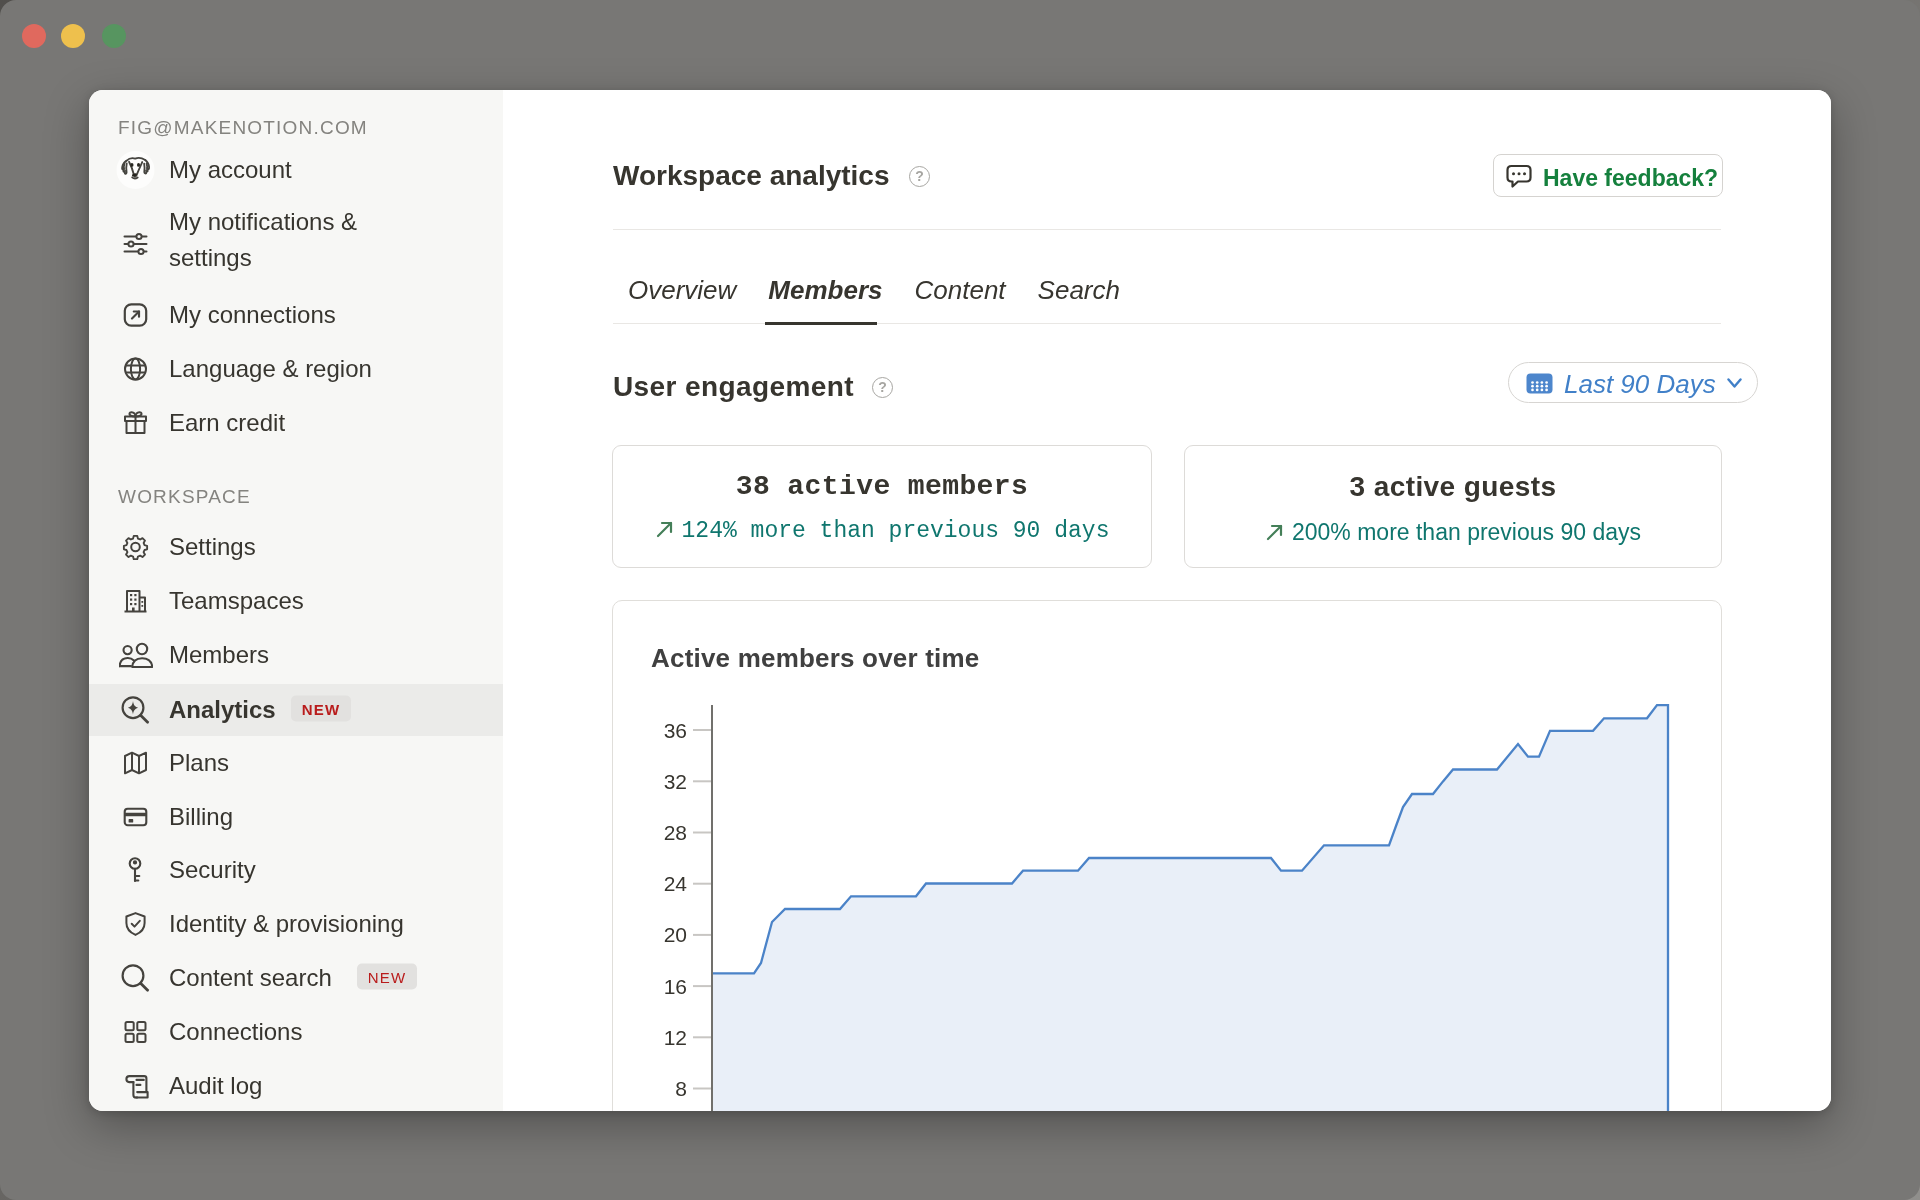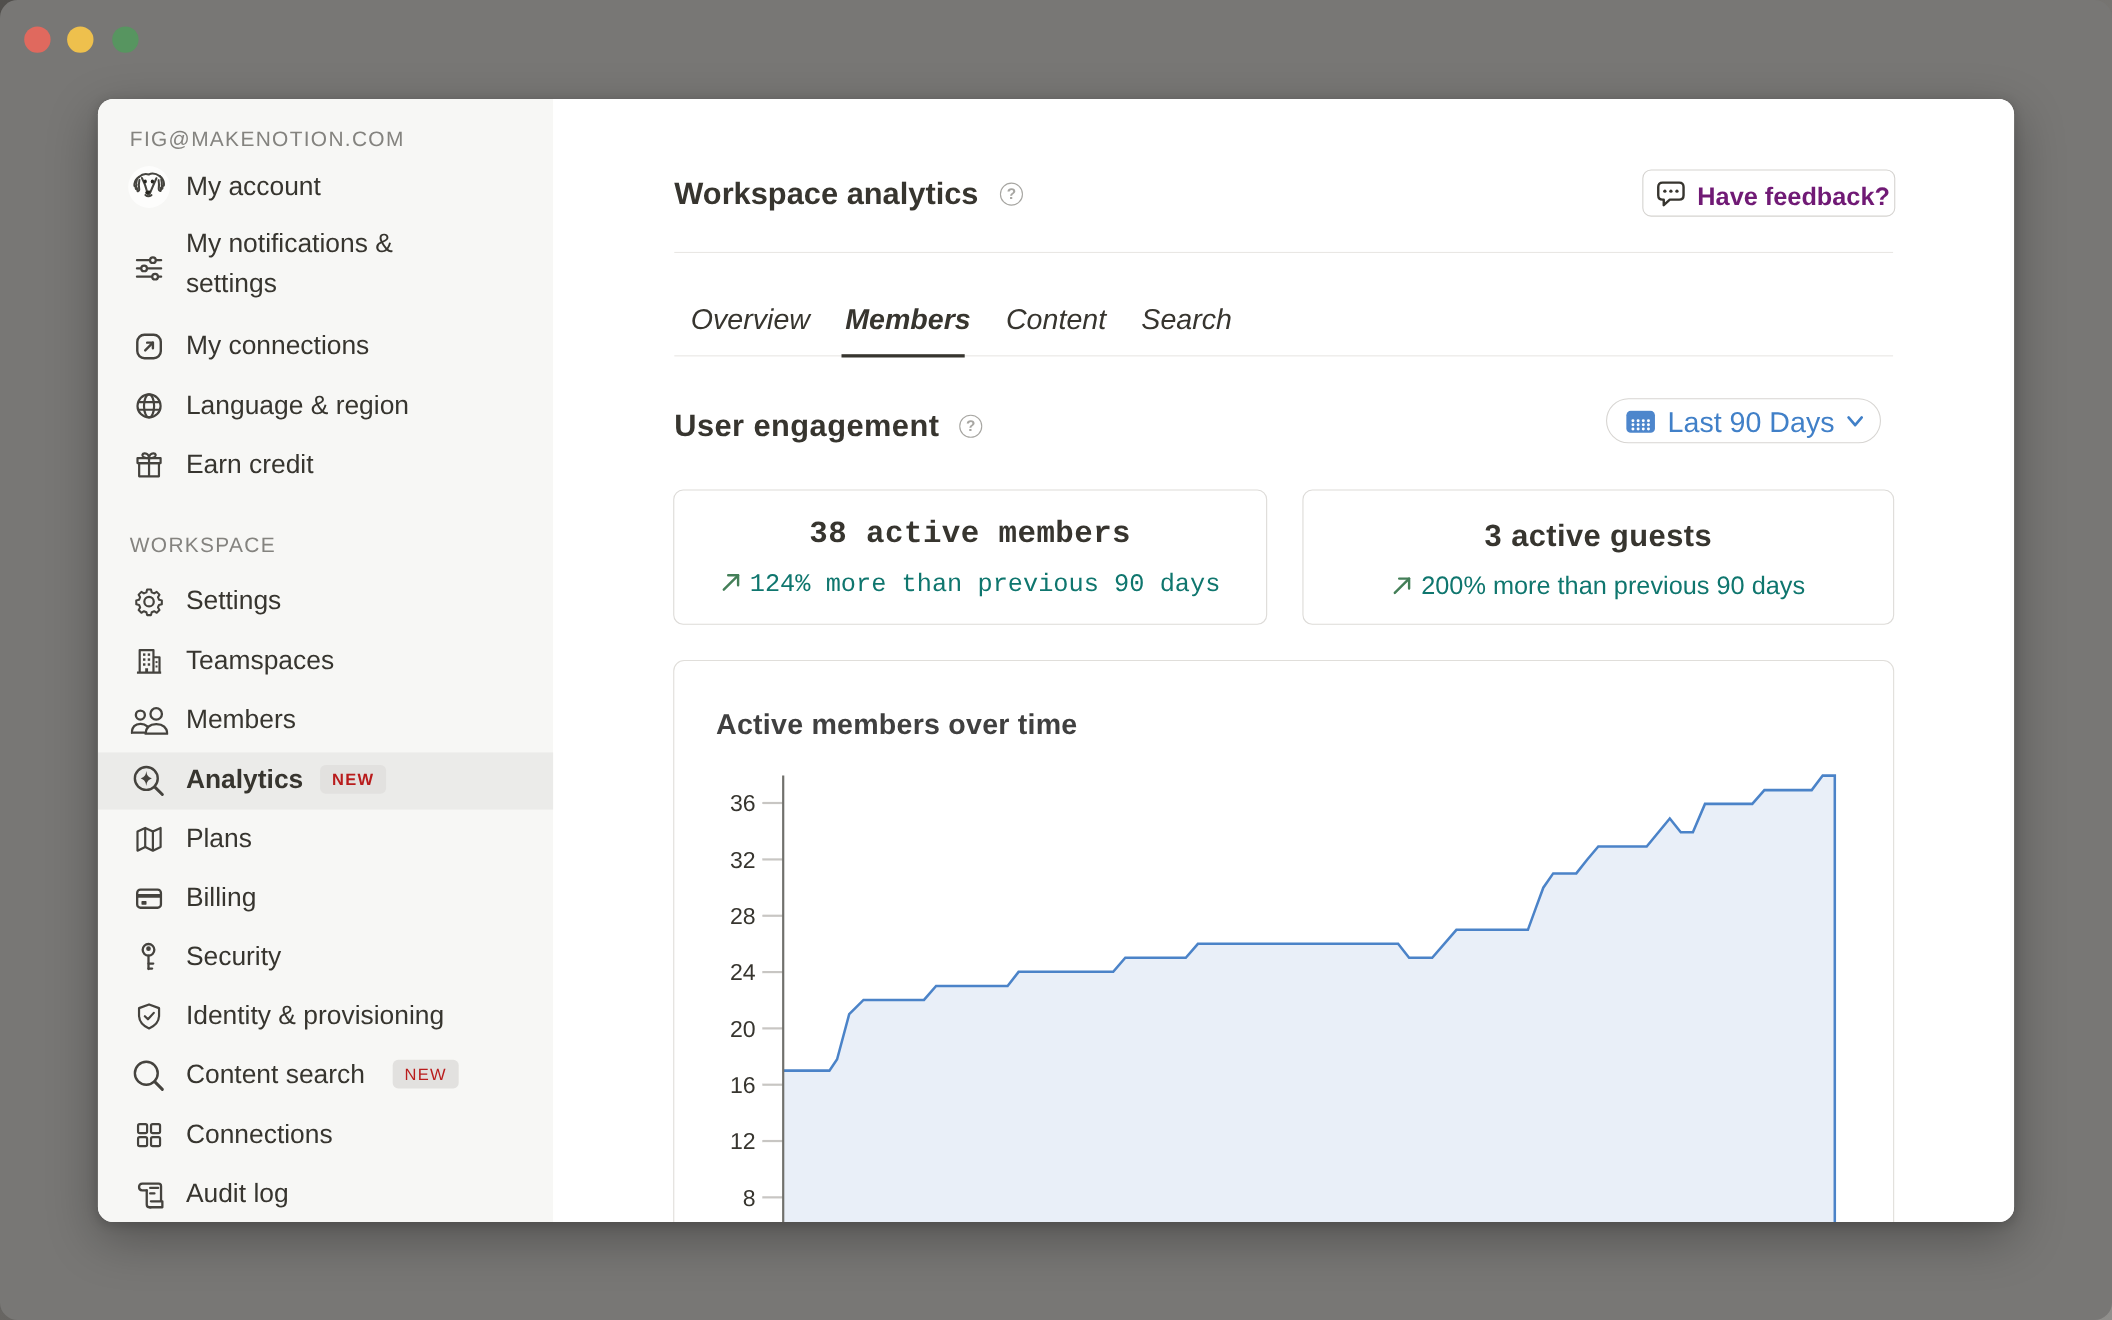--- a/index.html
+++ b/index.html
@@ -16,28 +16,28 @@
   .row .ic { position:absolute; left:32px; top:50%; transform:translateY(-50%); width:29px; height:29px; }
   .row .lbl { position:absolute; left:80px; top:50%; transform:translateY(-50%); font-size:24px; color:#37352f; white-space:nowrap; }
   .hl { background:#ebebe9; }
   .seclbl { position:absolute; left:29px; font-size:19px; letter-spacing:1.2px; color:#84837f; }
   .badge { display:inline-block; margin-left:15px; background:#e2e1df; color:#b91c1c; font-size:15px; letter-spacing:1.2px; padding:5px 11px 4px; border-radius:5px; position:relative; top:-3px; }
   .main { position:absolute; left:414px; top:0; width:1328px; height:100%; background:#fff; }
   
   .h1 { position:absolute; left:110px; top:70px; font-size:28px; font-weight:bold; color:#37352f;text-align:center; }
   .qmark { position:absolute; width:21px; height:21px; border:1.5px solid #a7a6a2; border-radius:50%; color:#a7a6a2; font-size:14px; font-weight:bold; text-align:center; line-height:19px; }
   .fbbtn { position:absolute; left:990px; top:64px; width:230px; height:43px; border:1.5px solid #d5d3d0; border-radius:8px; }
-  .fbbtn span { position:absolute; left:49px; top:10px; font-size:23px; font-weight:bold; color:#701a75; white-space:nowrap; }
+  .fbbtn span { position:absolute; left:49px; top:10px; font-size:23px; font-weight:bold; color:#15803d; white-space:nowrap; }
   .div1 { position:absolute; left:110px; top:139px; width:1108px; height:1px; background:#e9e7e4; }
   .tabs { position:absolute; left:125px; top:185px; font-size:26px; color:#37352f; }
   .tabs span { margin-right:32px;font-style:italic; }
   .tabdiv { position:absolute; left:110px; top:233px; width:1108px; height:1px; background:#e9e7e4; }
   .tabul { position:absolute; left:262px; top:232px; width:112px; height:3px; background:#37352f; }
   .h2 { position:absolute; left:110px; top:281px; font-size:28px; letter-spacing:.4px; font-weight:bold; color:#37352f; }
-  .pill { position:absolute; left:957px; top:272px; width:250px; height:41px; border:1.5px solid #d7d5d2; border-radius:21px; }
+  .pill { position:absolute; left:1005px; top:272px; width:250px; height:41px; border:1.5px solid #d7d5d2; border-radius:21px;font-style:italic; }
   .pill .ptxt { position:absolute; left:55px; top:6px; font-size:26px; color:#4180c8; }
   .card { position:absolute; top:355px; height:123px; background:#fff; border:1.5px solid #dddbd8; border-radius:9px; text-align:center; }
   .c1 { left:109px; width:540px;font-family:Liberation Mono, monospace; }
   .c2 { left:681px; width:538px; }
   .card .big { margin-top:25px; font-size:28px; letter-spacing:.4px; font-weight:bold; color:#37352f; }
   .card .grn { margin-top:16px; font-size:23px; color:#0f766e; }
   .chartcard { position:absolute; left:109px; top:510px; width:1110px; height:560px; border:1.5px solid #e0deda; border-radius:10px; }
   .ctitle { position:absolute; left:38px; top:42px; font-size:26px; letter-spacing:.2px; font-weight:bold; color:#404040; }
 </style>
 </head>

